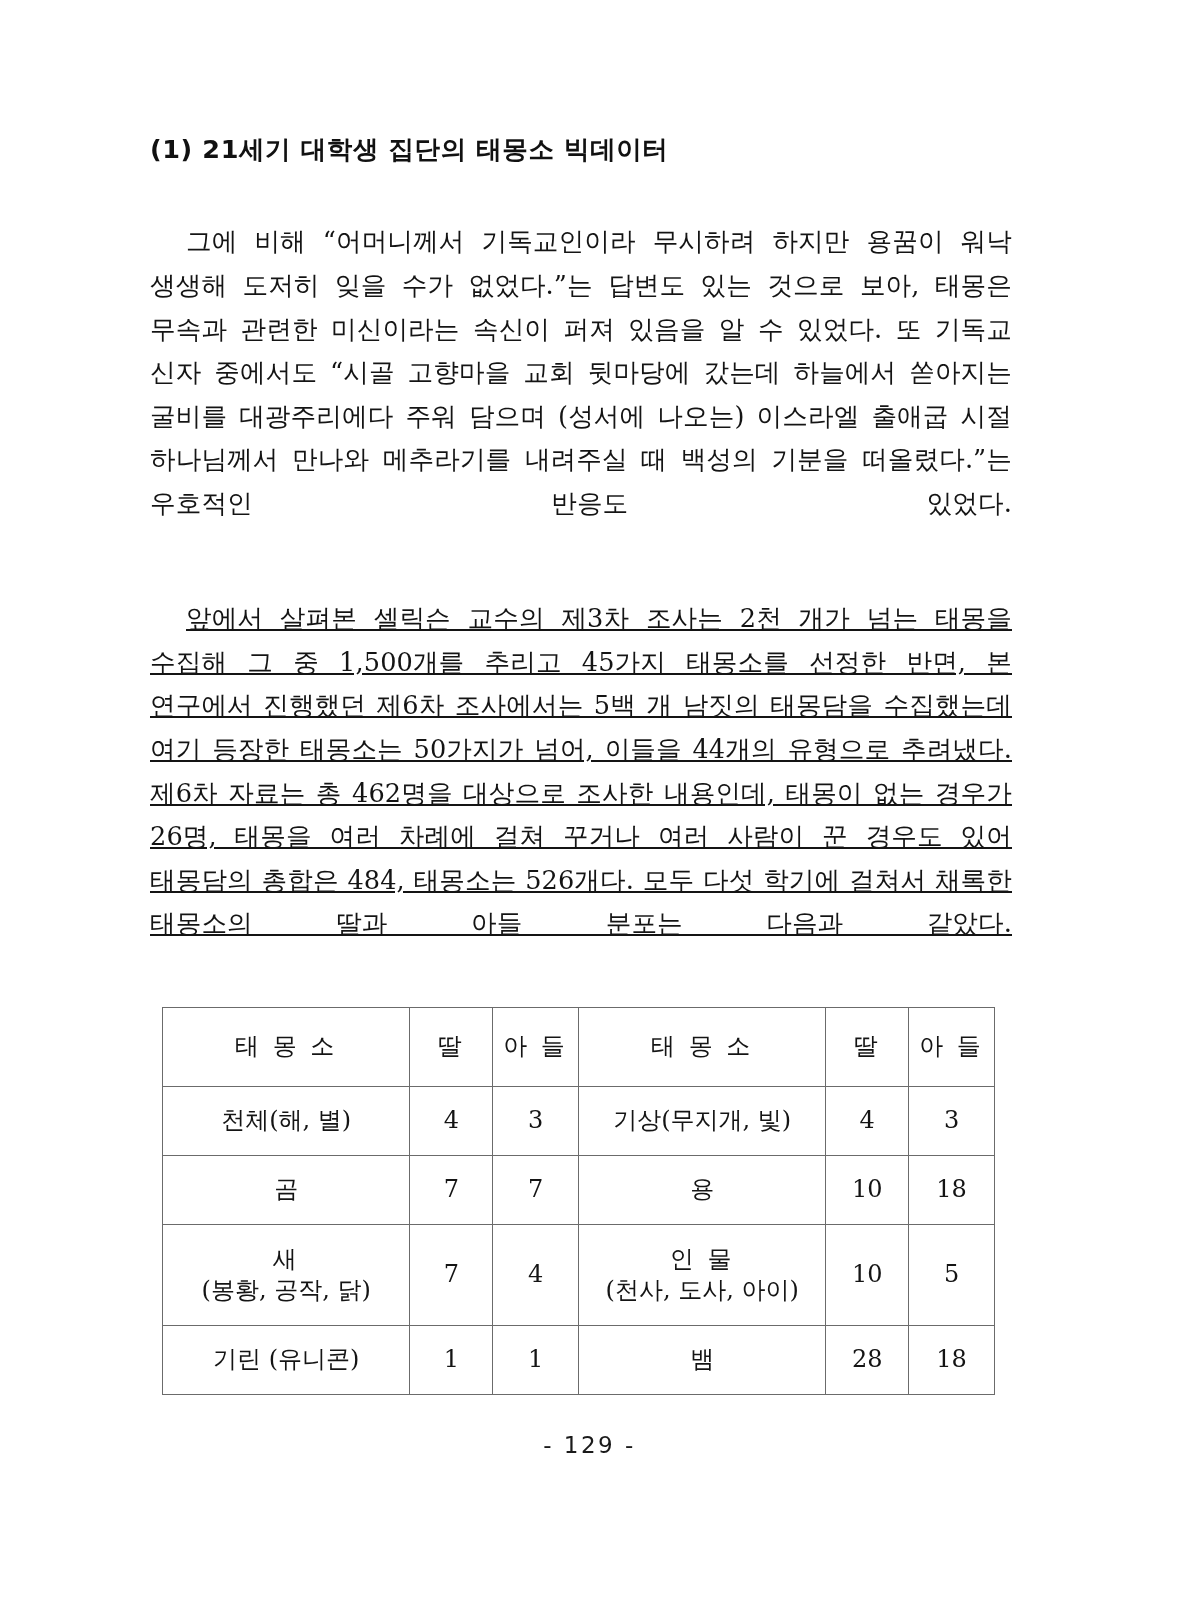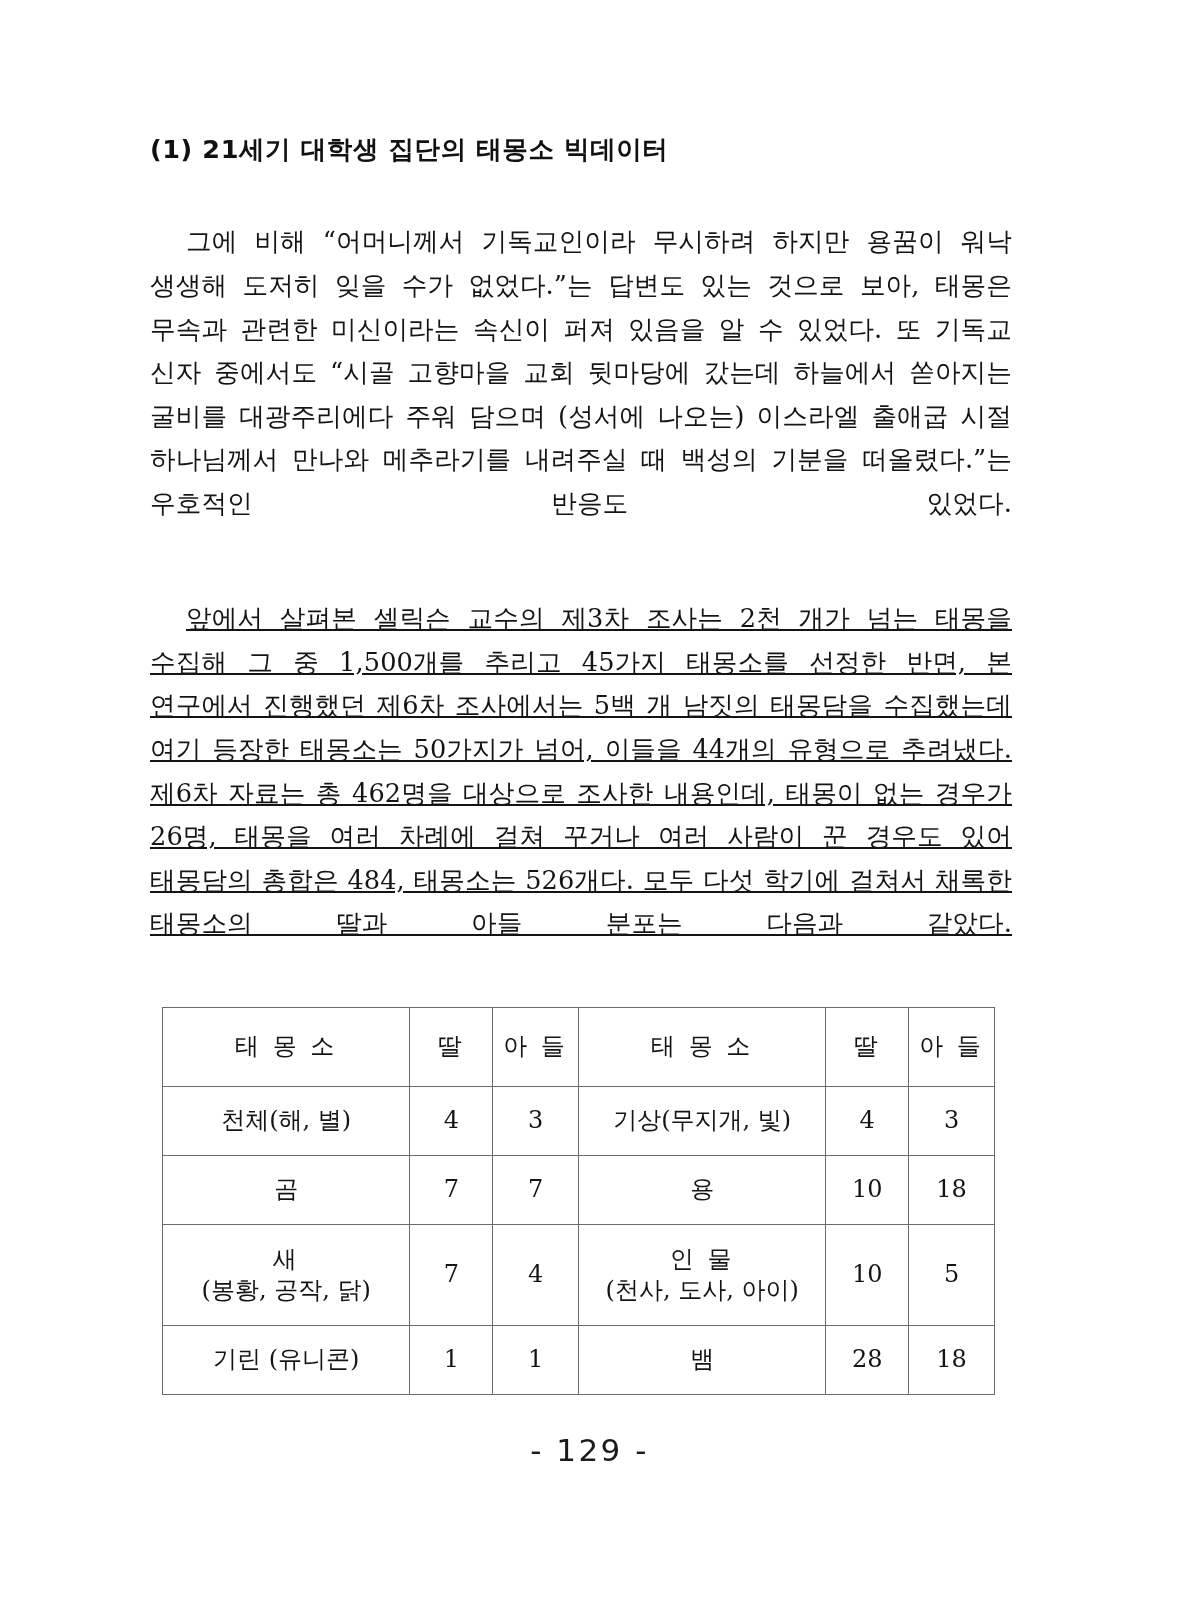--- a/index.html
+++ b/index.html
@@ -106,21 +106,21 @@
   .cell-two-line .l2 { display: block; }
 
   
   .page-number {
     position: absolute;
     left: 0;
     right: 0;
     top: 1432px;
     text-align: center;
     font-family: "DejaVu Sans", "Liberation Sans", sans-serif;
-    font-size: 31px;
+    font-size: 23px;
     letter-spacing: 2.5px;
     color: #1a1a1a;
   }
 </style>
 </head>
 <body>
 
 <div class="page">
 
   <div class="content">

